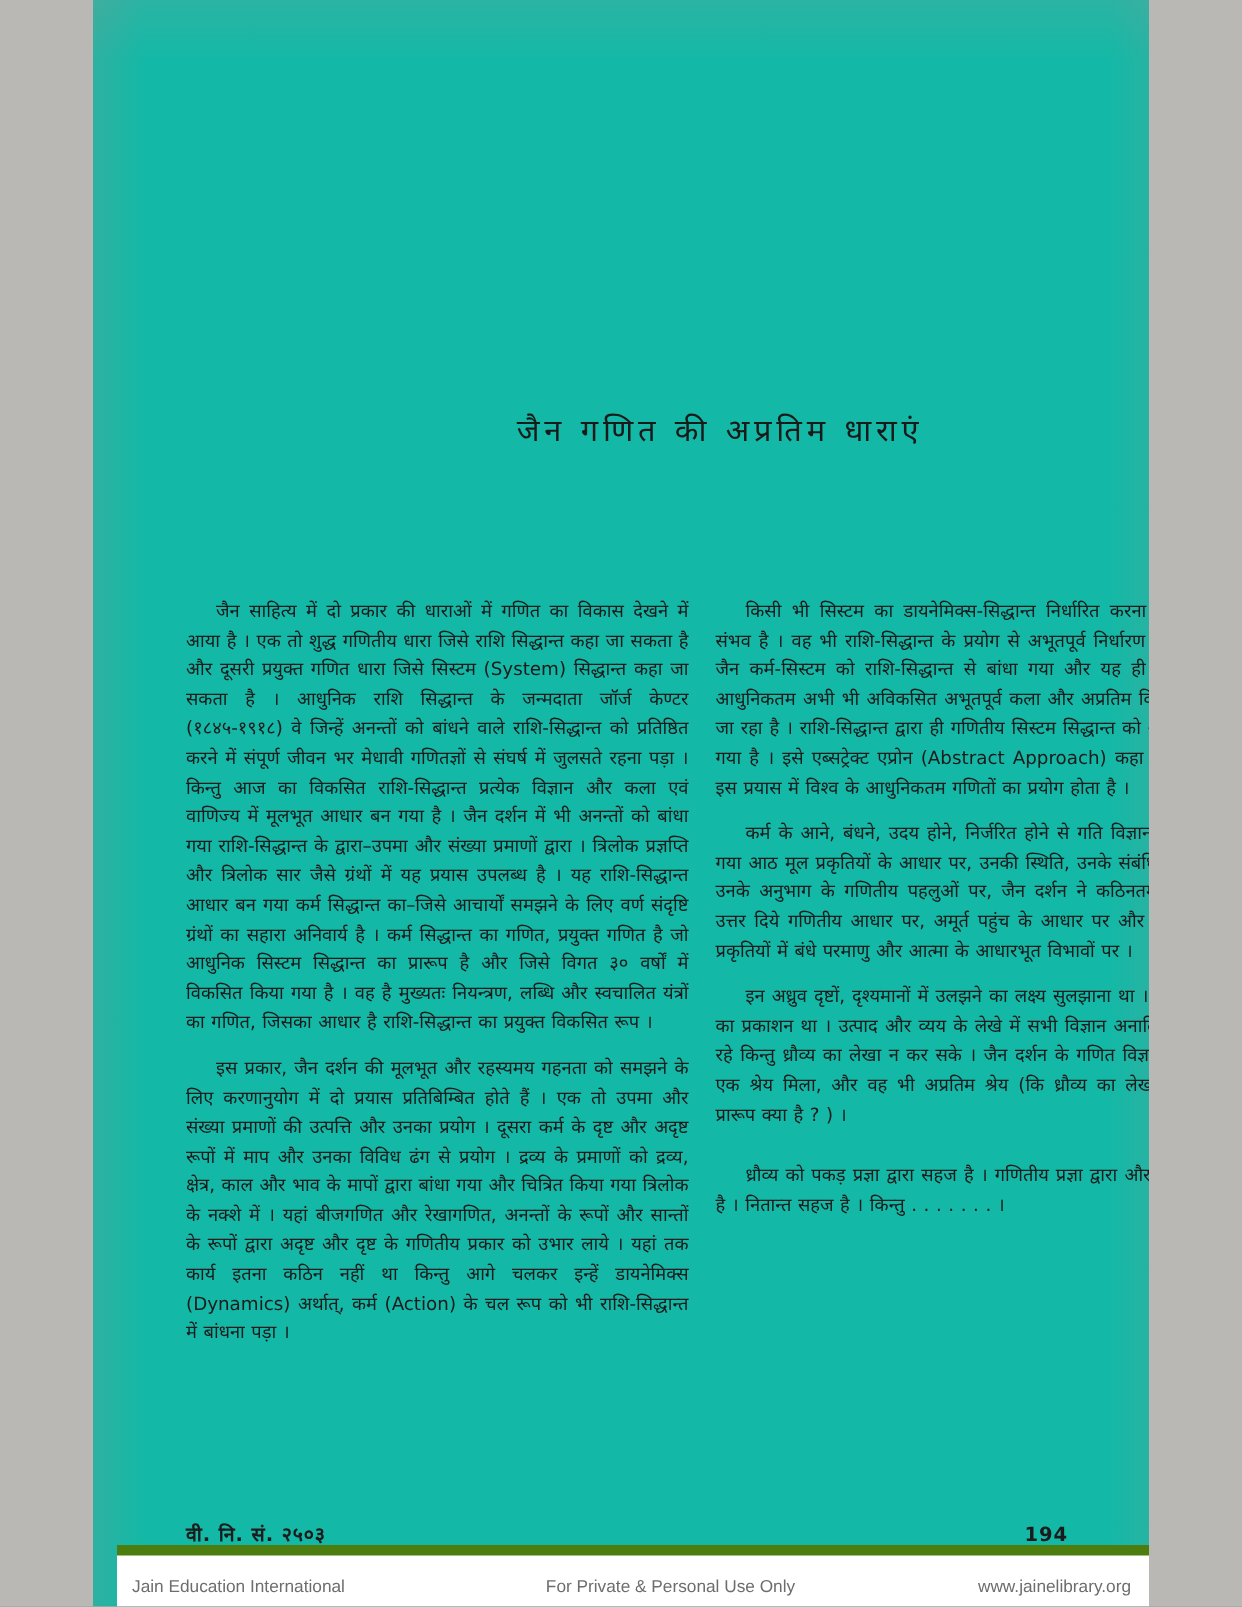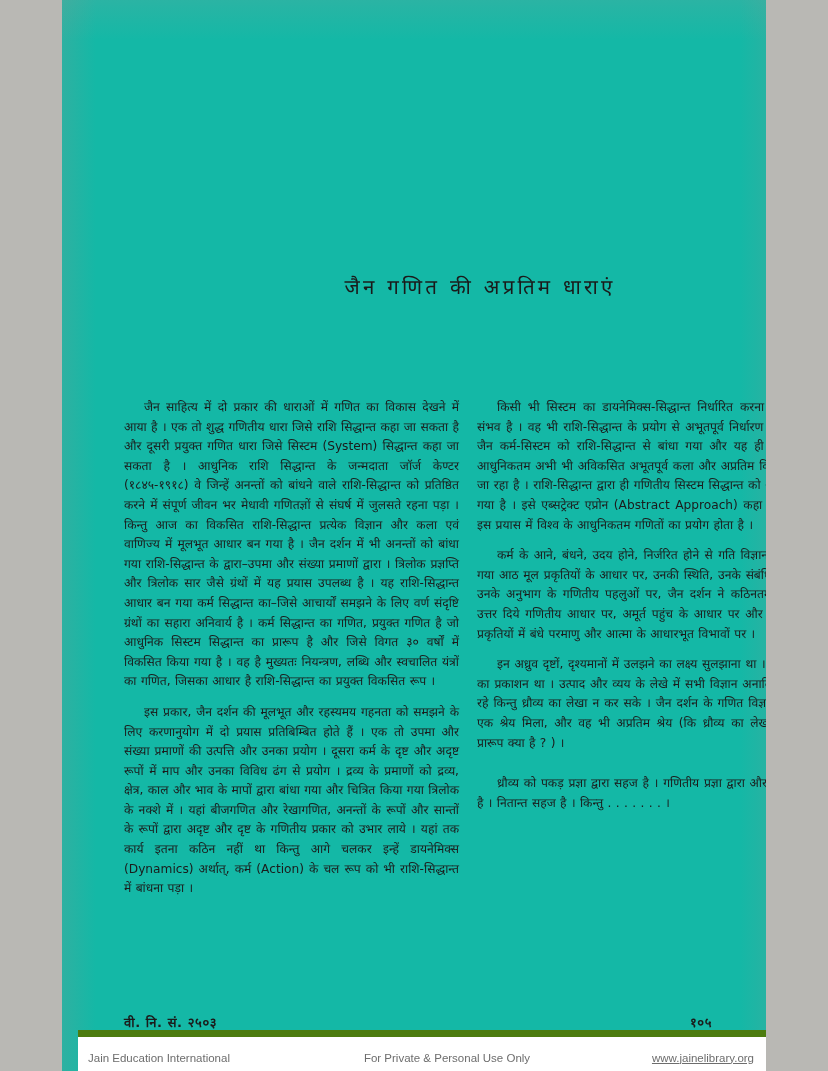--- a/index.html
+++ b/index.html
@@ -107,21 +107,21 @@
     position: relative;
     height: 100%;
     display: flex;
     align-items: center;
     font-size: 11.5px;
     color: #6d6d6d;
     font-family: "Liberation Sans", sans-serif;
   }
   .scan-left { position: absolute; left: 10px; }
   .scan-center { position: absolute; left: 50%; transform: translateX(-50%); margin-left: 25px; }
-  .scan-right { position: absolute; right: 12px; text-decoration: underline; }
+  .scan-right { position: absolute; right: 12px; }
 </style>
 </head>
 <body>
 
 <div class="page">
   <div class="paper-tint"></div>
 
   <div class="content">
 
     <h1 class="doc-title">जैन  गणित  की  अप्रतिम  धाराएं</h1>
@@ -140,21 +140,21 @@
         <p class="indent">इन अध्रुव दृष्टों, दृश्यमानों में उलझने का लक्ष्य सुलझाना था । ध्रुव, सत्य का प्रकाशन था । उत्पाद और व्यय के लेखे में सभी विज्ञान अनादि से उनके रहे किन्तु ध्रौव्य का लेखा न कर सके । जैन दर्शन के गणित विज्ञान को यह एक श्रेय मिला, और वह भी अप्रतिम श्रेय (कि ध्रौव्य का लेखा-गणितीय प्रारूप क्या है ? ) ।</p>
         <p class="indent tight">ध्रौव्य को पकड़ प्रज्ञा द्वारा सहज है । गणितीय प्रज्ञा द्वारा और भी सहज है । नितान्त सहज है । किन्तु . . . . . . . ।</p>
 
       </div>
 
     </div>
   </div>
 
   <div class="footer-row">
     <span>वी. नि. सं. २५०३</span>
-    <span>१०५</span>
+    <span>194</span>
   </div>
 
   <div class="scanbar">
     <div class="scanbar-inner">
       <span class="scan-left">Jain Education International</span>
       <span class="scan-center">For Private &amp; Personal Use Only</span>
       <span class="scan-right">www.jainelibrary.org</span>
     </div>
   </div>
 </div>

